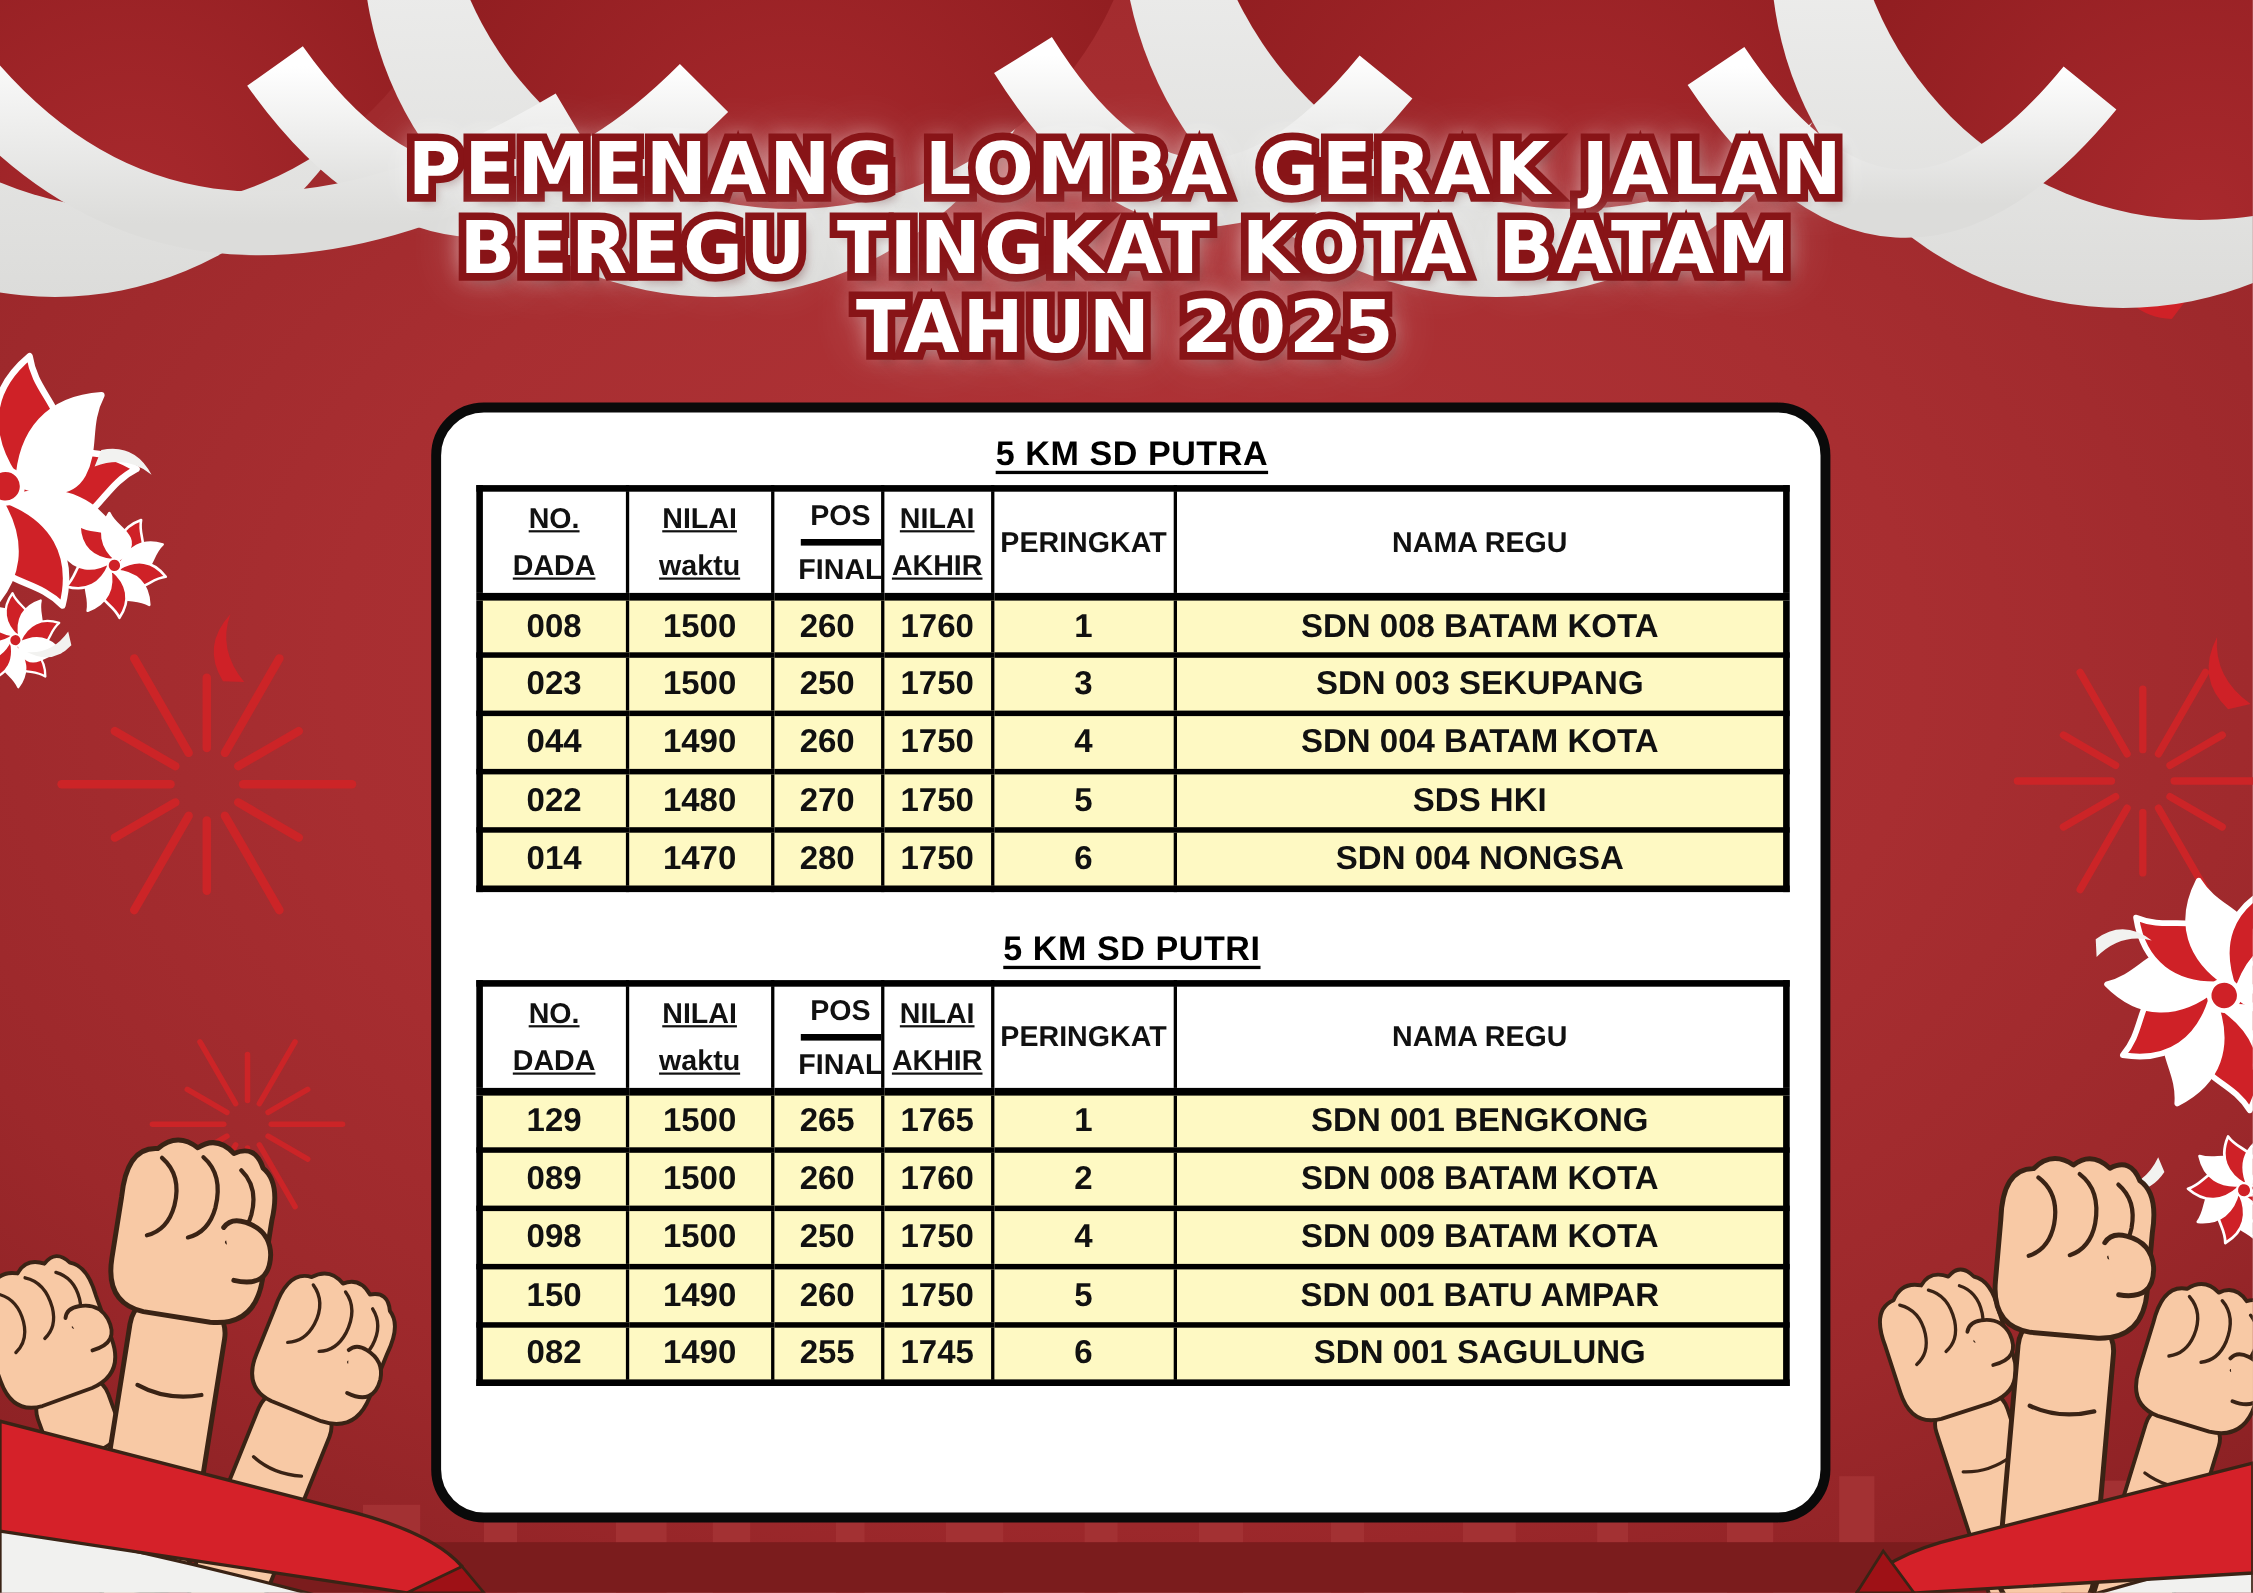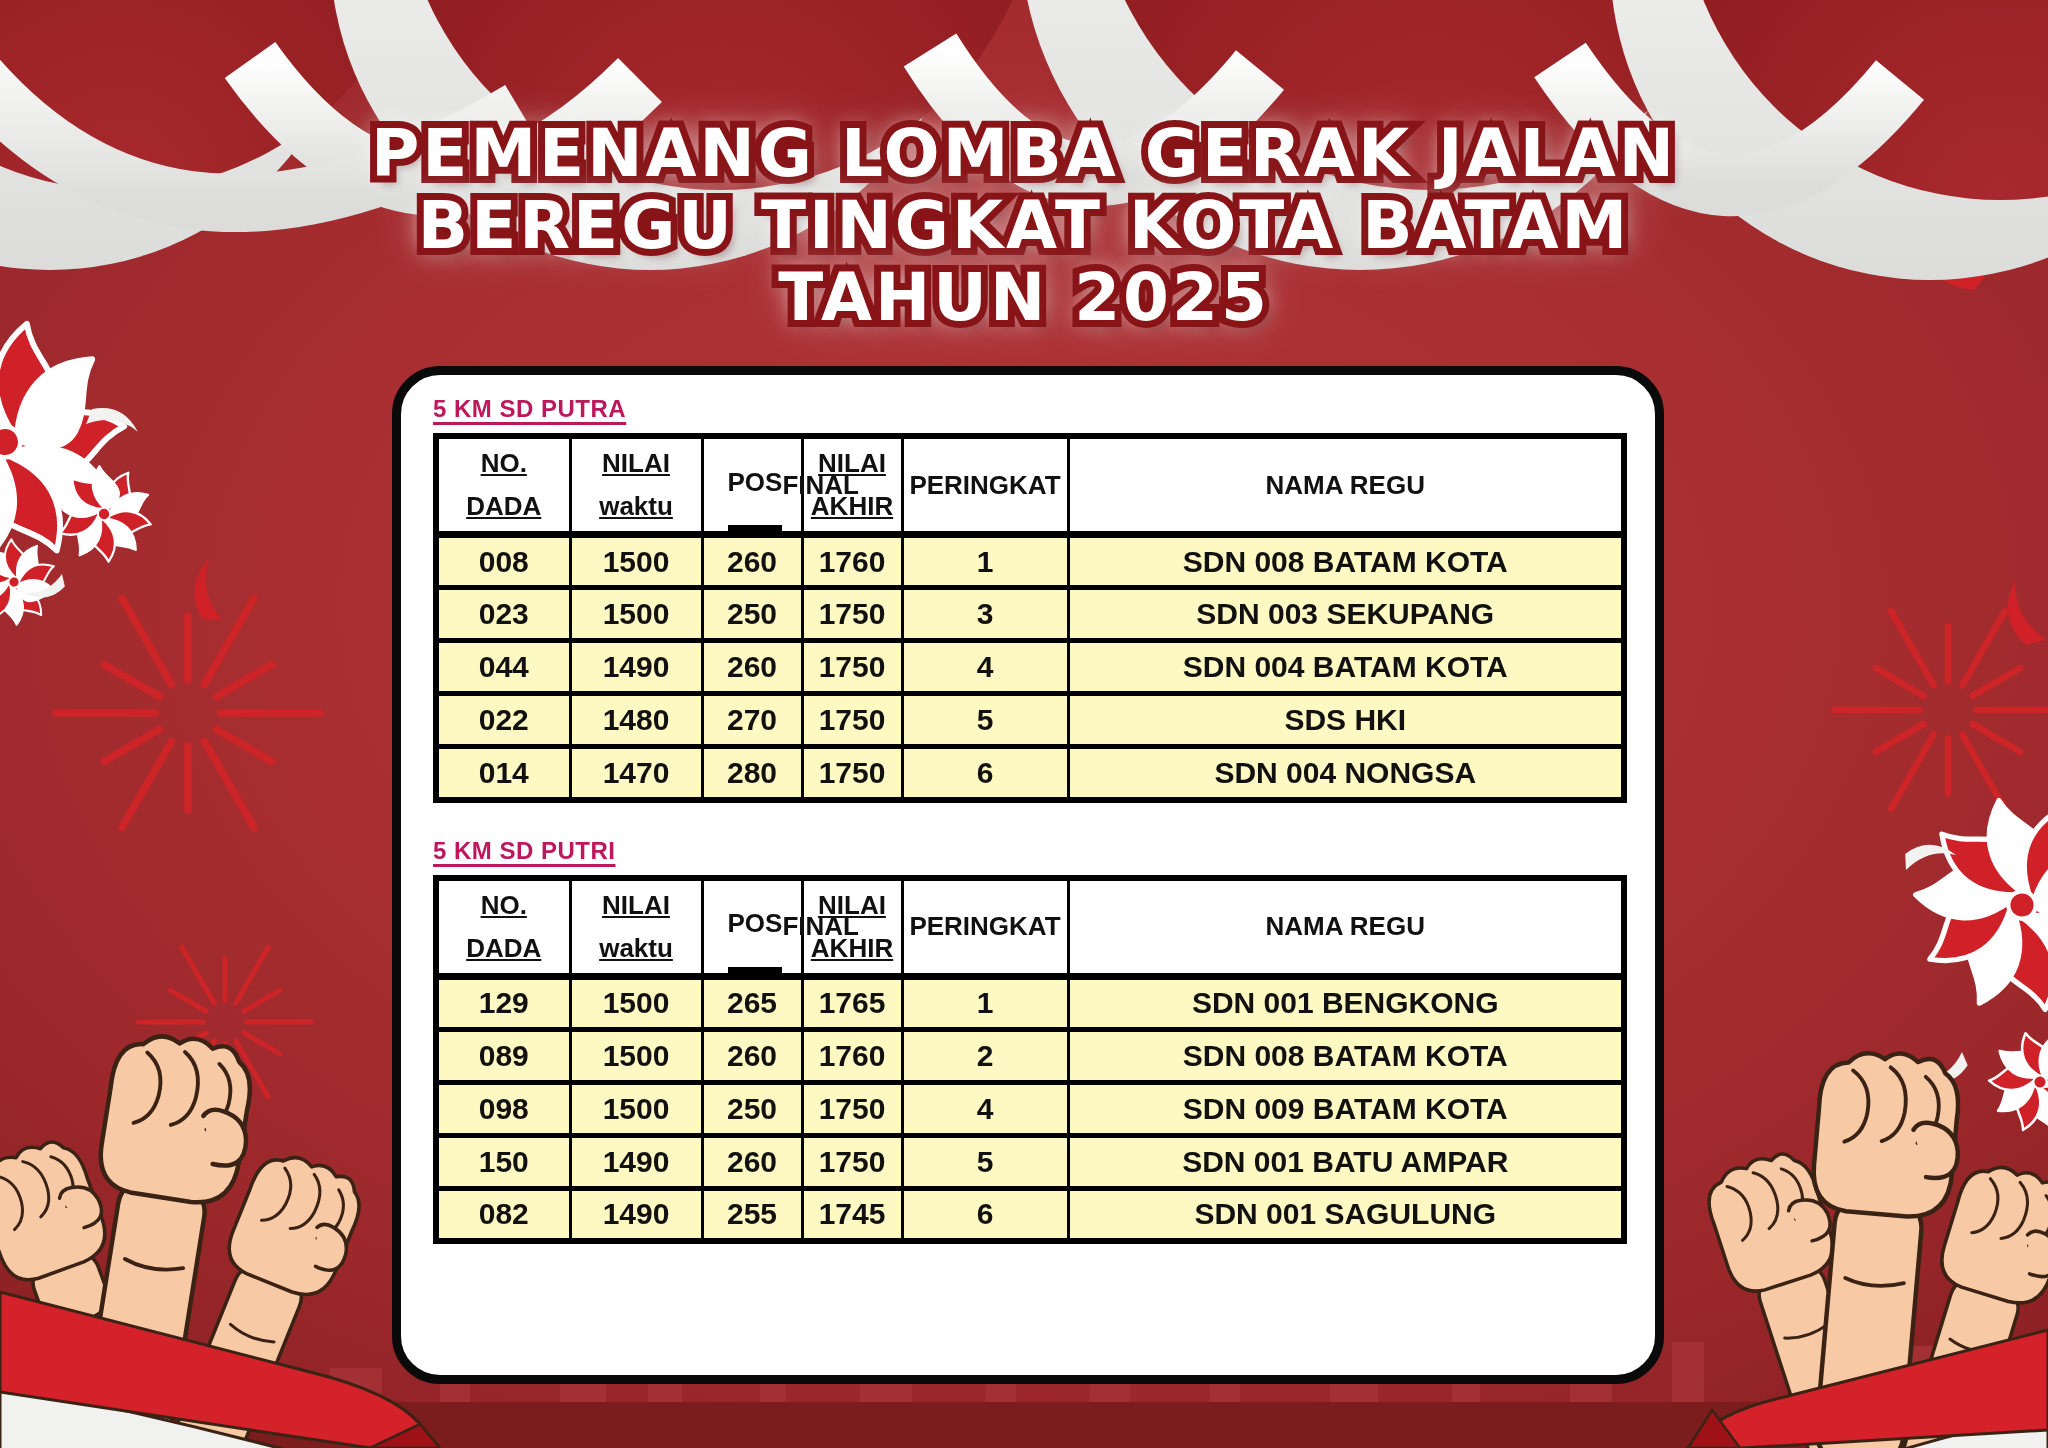--- a/index.html
+++ b/index.html
@@ -14,34 +14,34 @@
       font-family:"DejaVu Sans","Liberation Sans",sans-serif;
       font-weight:bold;font-size:66px;line-height:72px;letter-spacing:3px;color:#ffffff;}
   .title-line::before{content:attr(data-text);position:absolute;left:0;right:0;top:0;z-index:-1;
       color:#881417;-webkit-text-stroke:14px #881417;
       text-shadow:0 0 22px rgba(255,255,255,.9),0 0 48px rgba(255,255,255,.45),6px 7px 10px rgba(70,8,8,.55);}
 
   
   .card{position:absolute;left:392px;top:366px;width:1272px;height:1018px;z-index:5;
         background:#ffffff;border:9px solid #0a0a0a;border-radius:48px;box-sizing:border-box;
         padding:12px 30px 0 32px;}
-  .section-title{font-weight:bold;font-size:24px;color:#be185d;
+  .section-title{text-align:center;font-weight:bold;font-size:31px;color:#000000;
         text-decoration:underline;text-decoration-thickness:3px;text-underline-offset:5px;
         margin:8px 0 10px 0;letter-spacing:0.5px;}
   table.res{border-collapse:collapse;table-layout:fixed;width:1188px;margin:0 auto;
         border:6px solid #000;}
   table.res th,table.res td{border:3px solid #000;border-top-width:5px;border-bottom-width:5px;
         padding:0;box-sizing:border-box;vertical-align:middle;text-align:center;color:#111;}
   table.res thead th{height:92px;background:#fff;font-weight:bold;font-size:26px;border-bottom-width:7px;}
   table.res tbody td{height:53px;font-weight:bold;font-size:30px;}
   .t-putra tbody td{background:#fef9c3;}
   .t-putri tbody td{background:#fef9c3;}
   td.nama,th.nama{text-align:left;padding-left:8px;}
   .hdr-two{display:flex;flex-direction:column;justify-content:space-around;height:86px;text-decoration:underline;}
-  .hdr-split{display:flex;flex-direction:row;height:92px;padding-left:24px;}
+  .hdr-split{display:flex;flex-direction:column;height:92px;padding-left:24px;}
   .hdr-split span{flex:1;display:flex;align-items:center;justify-content:center;}
   .hdr-split .top{border-bottom:6px solid #000;}
   .gap{height:26px;}
 </style>
 </head>
 <body>
 
 <svg class="layer" width="2048" height="1448" viewBox="0 0 2048 1448" style="z-index:1;">
   <defs>
     <g id="fw" stroke="#cc2427" stroke-width="7" stroke-linecap="round">

